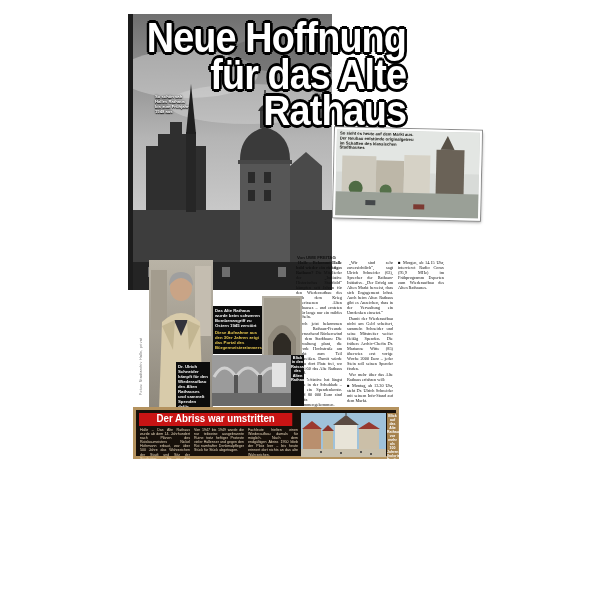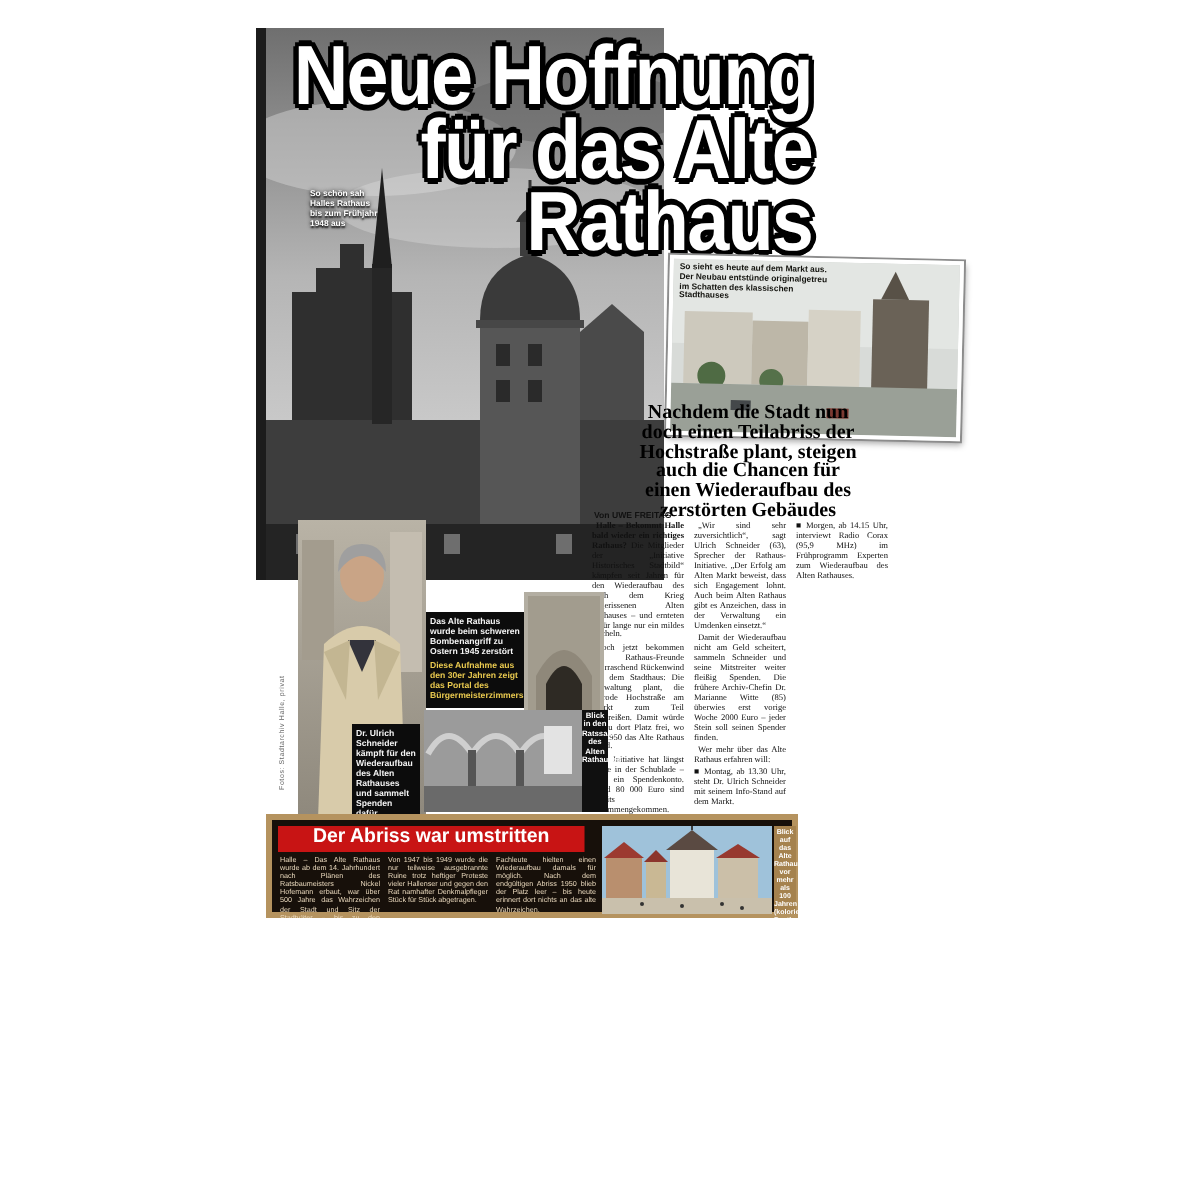--- a/index.html
+++ b/index.html
@@ -124,28 +124,20 @@
       <polygon points="104,18 111,4 118,18" fill="#585147"></polygon>
       <circle cx="20" cy="58" r="7" fill="#4f6b44"></circle>
         <circle cx="50" cy="60" r="6" fill="#55714a"></circle>
       <rect x="0" y="62" width="143" height="24" fill="#9aa097"></rect>
       <rect x="30" y="70" width="10" height="5" fill="#44484a"></rect>
         <rect x="78" y="73" width="11" height="5" fill="#7c3a32"></rect>
     </svg>
     <div class="abs inset-cap">So sieht es heute auf dem Markt aus. Der Neubau entstünde originalgetreu im Schatten des klassischen Stadthauses</div>
   </div>
 
-  <div class="abs subhead">
-    <div>Nachdem die Stadt nun</div>
-    <div>doch einen Teilabriss der</div>
-    <div>Hochstraße plant, steigen</div>
-    <div>auch die Chancen für</div>
-    <div>einen Wiederaufbau des</div>
-    <div>zerstörten Gebäudes</div>
-  </div>
 
   <div class="abs byline">Von UWE FREITAG</div>
   <div class="abs cols">
     <p><span class="lead">Halle – Bekommt Halle bald wieder ein richtiges Rathaus?</span> <span>Die Mitglieder der „Initiative Historisches Stadtbild“ kämpfen seit Jahren für den Wiederaufbau des nach dem Krieg abgerissenen Alten Rathauses – und ernteten dafür lange nur ein mildes Lächeln.</span></p>
     <p>Doch jetzt bekommen die Rathaus-Freunde überraschend Rückenwind aus dem Stadthaus: Die Verwaltung plant, die marode Hochstraße am Markt zum Teil abzureißen. Damit würde genau dort Platz frei, wo bis 1950 das Alte Rathaus stand.</p>
     <p>Die Initiative hat längst Pläne in der Schublade – und ein Spendenkonto. Rund 80 000 Euro sind bereits zusammengekommen.</p>
     <p>„Wir sind sehr zuversichtlich“, sagt Ulrich Schneider (63), Sprecher der Rathaus-Initiative. „Der Erfolg am Alten Markt beweist, dass sich Engagement lohnt. Auch beim Alten Rathaus gibt es Anzeichen, dass in der Verwaltung ein Umdenken einsetzt.“</p>
     <p>Damit der Wiederaufbau nicht am Geld scheitert, sammeln Schneider und seine Mitstreiter weiter fleißig Spenden. Die frühere Archiv-Chefin Dr. Marianne Witte (85) überwies erst vorige Woche 2000 Euro – jeder Stein soll seinen Spender finden.</p>
     <p>Wer mehr über das Alte Rathaus erfahren will:</p>
     <p class="bullet">■ Montag, ab 13.30 Uhr, steht Dr. Ulrich Schneider mit seinem Info-Stand auf dem Markt.</p>

